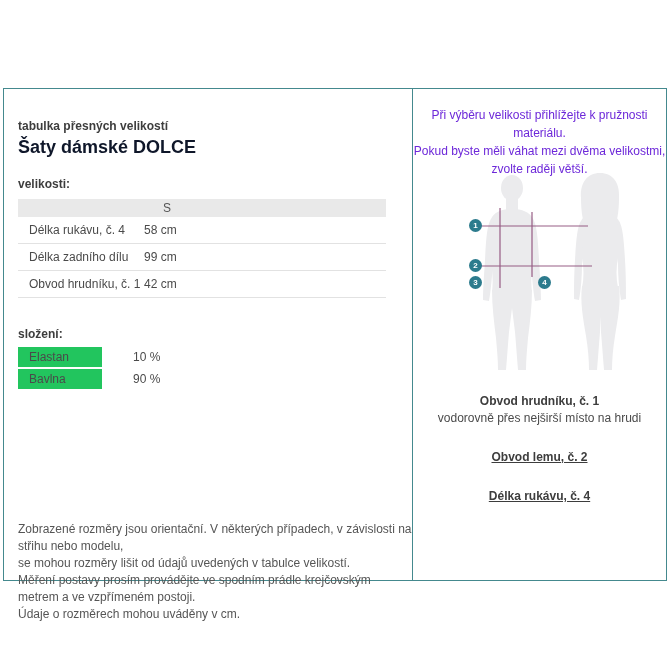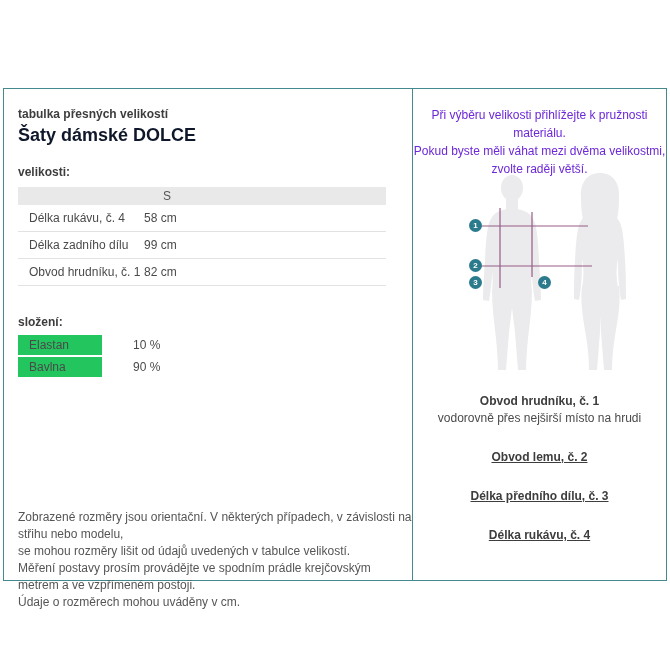--- a/index.html
+++ b/index.html
@@ -3,21 +3,21 @@
 <meta charset="utf-8">
 <style>
   html,body{margin:0;padding:0;background:#ffffff;}
   .canvas{position:relative;width:670px;height:670px;background:#ffffff;overflow:hidden;
           font-family:"Liberation Sans","DejaVu Sans",sans-serif;color:#4a4a4a;}
   .panel-box{position:absolute;left:3px;top:88px;width:662px;height:491px;
              border:1px solid #44898e;background:#ffffff;}
   .divider{position:absolute;left:408px;top:0;width:1px;height:100%;background:#44898e;}
 
   
-  .left-panel{position:absolute;left:0;top:0;width:408px;height:100%;}
+  .left-panel{position:absolute;left:0;top:12px;width:408px;height:100%;}
   .eyebrow{position:absolute;left:14px;top:18px;font-size:12px;font-weight:bold;color:#3d3d3d;}
   .title{position:absolute;left:14px;top:36px;margin:0;font-size:18px;font-weight:bold;color:#0f172a;}
   .sec-heading{position:absolute;left:14px;font-size:12px;font-weight:bold;color:#3d3d3d;}
   .sizes-heading{top:76px;}
   .comp-heading{top:226px;}
 
   .size-table{position:absolute;left:14px;top:98px;width:368px;font-size:12px;}
   .st-header{display:grid;grid-template-columns:126px 46px 1fr;height:18px;line-height:18px;
              background:#e9e9e9;color:#555;}
   .st-header .size-cell{text-align:center;}
@@ -72,21 +72,21 @@
           <div class="value-cell">58 cm</div>
           <div></div>
         </div>
         <div class="st-row">
           <div class="label-cell">Délka zadního dílu</div>
           <div class="value-cell">99 cm</div>
           <div></div>
         </div>
         <div class="st-row">
           <div class="label-cell">Obvod hrudníku, č. 1</div>
-          <div class="value-cell">82 cm</div>
+          <div class="value-cell">42 cm</div>
           <div></div>
         </div>
       </div>
 
       <div class="sec-heading comp-heading">složení:</div>
 
       <div class="comp-table">
         <div class="comp-row">
           <div class="mat-cell">Elastan</div>
           <div class="pct-cell">10 %</div>
@@ -141,19 +141,18 @@
         <div class="marker marker-1">1</div>
         <div class="marker marker-2">2</div>
         <div class="marker marker-3">3</div>
         <div class="marker marker-4">4</div>
       </div>
 
       <div class="measure-labels">
         <div class="m-label">Obvod hrudníku, č. 1</div>
         <div class="m-sub">vodorovně přes nejširší místo na hrudi</div>
         <div class="m-label mt">Obvod lemu, č. 2</div>
-        <div class="m-label mt">Délka předního dílu, č. 3</div>
         <div class="m-label mt">Délka rukávu, č. 4</div>
       </div>
     </div>
 
   </div>
 </div>
 
 </body></html>

